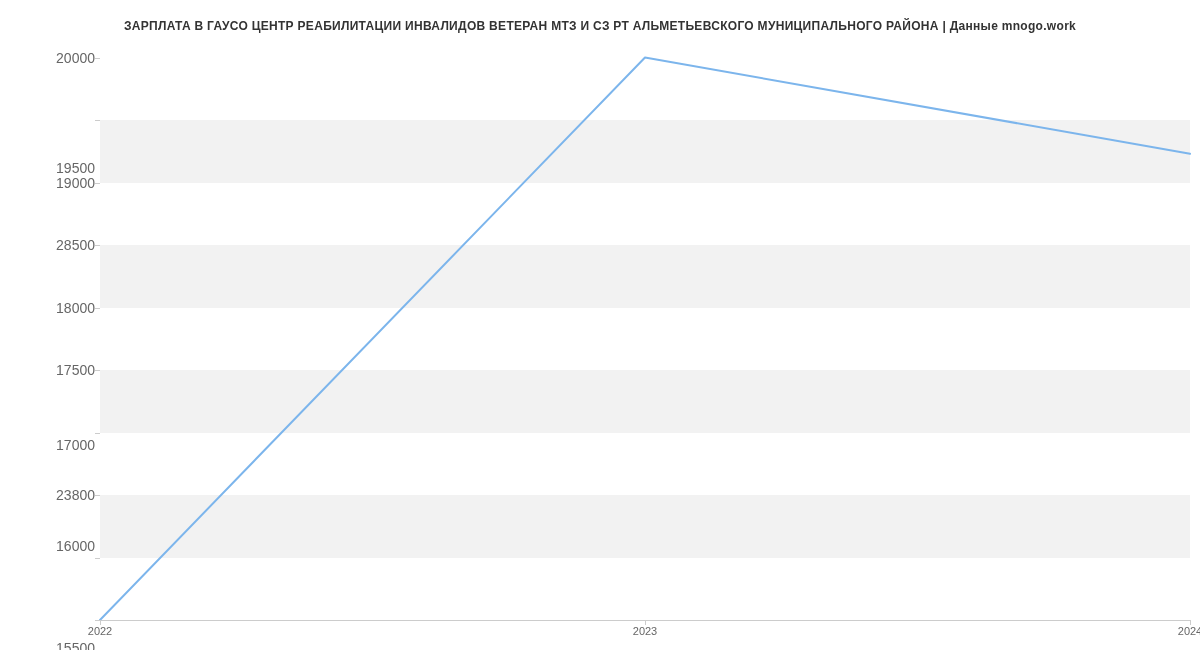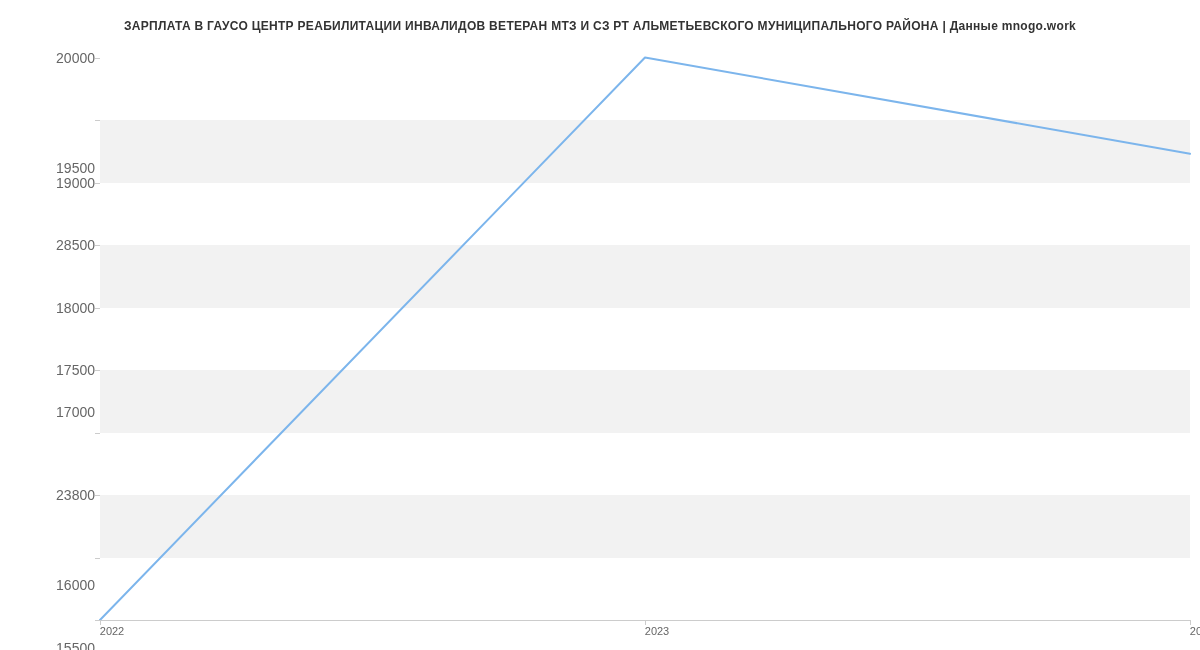--- a/index.html
+++ b/index.html
@@ -55,21 +55,20 @@
     width: 5px;
     height: 1px;
     background: #cccccc;
   }
   .x-tick-label {
     position: absolute;
     top: 625px;
     font-size: 11px;
     color: #666666;
     transform: translateX(-50%);
-    margin-left: 12px;
   }
   .x-tick-mark {
     position: absolute;
     top: 620px;
     width: 1px;
     height: 5px;
     background: #cccccc;
   }
   .axis-line {
     position: absolute;
@@ -99,25 +98,25 @@
       <div class="grid-band" style="top: 325px; height: 62.5px;"></div>
       <div class="grid-band" style="top: 200px; height: 62.5px;"></div>
       <div class="grid-band" style="top: 75px; height: 62.5px;"></div>
       <svg class="line-layer" viewBox="0 0 1090 575" preserveAspectRatio="none">
       <polyline id="series-line" fill="none" stroke-width="2" stroke-linejoin="round" stroke-linecap="round" points="0,575 545,12.5 1090,108.75" stroke="#7cb5ec"></polyline>
     </svg>
   </div>
 
 <div class="y-tick-label" style="top: 648px;">15500</div>
     <div class="y-tick-mark" style="top: 620px;"></div>
-    <div class="y-tick-label" style="top: 585px;">16000</div>
+    <div class="y-tick-label" style="top: 546px;">16000</div>
     <div class="y-tick-mark" style="top: 557.5px;"></div>
     <div class="y-tick-label" style="top: 495px;">23800</div>
     <div class="y-tick-mark" style="top: 495px;"></div>
-    <div class="y-tick-label" style="top: 412px;">17000</div>
+    <div class="y-tick-label" style="top: 445px;">17000</div>
     <div class="y-tick-mark" style="top: 432.5px;"></div>
     <div class="y-tick-label" style="top: 370px;">17500</div>
     <div class="y-tick-mark" style="top: 370px;"></div>
     <div class="y-tick-label" style="top: 307.5px;">18000</div>
     <div class="y-tick-mark" style="top: 307.5px;"></div>
     <div class="y-tick-label" style="top: 245px;">28500</div>
     <div class="y-tick-mark" style="top: 245px;"></div>
     <div class="y-tick-label" style="top: 182.5px;">19000</div>
     <div class="y-tick-mark" style="top: 182.5px;"></div>
     <div class="y-tick-label" style="top: 120px; margin-top: 48px;">19500</div>

